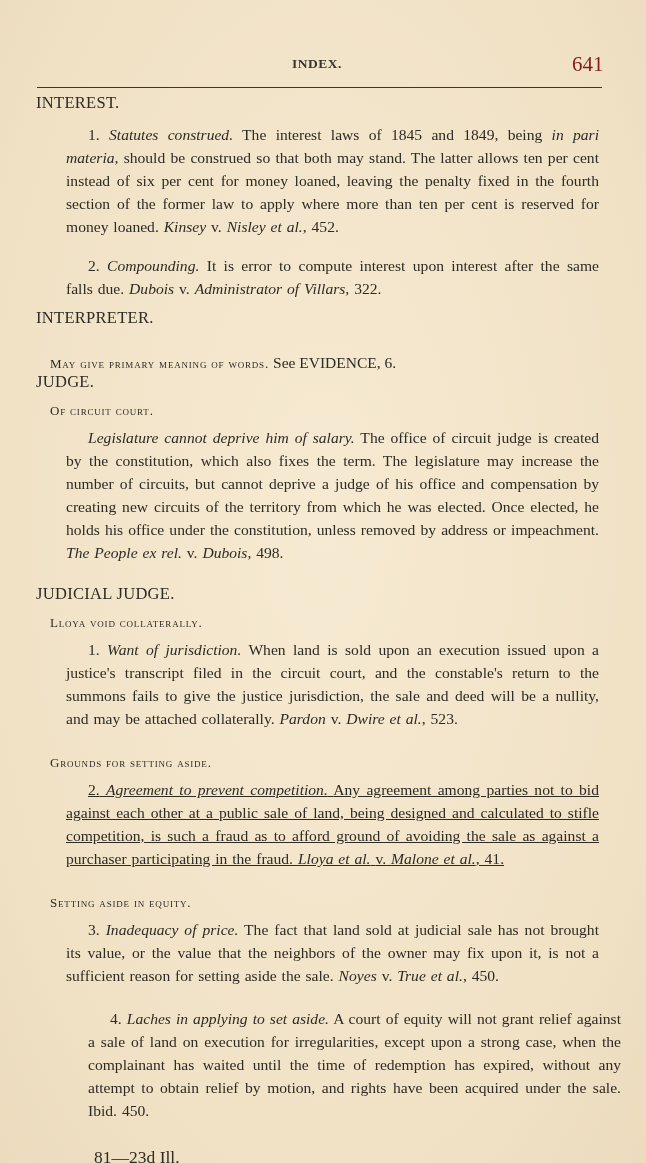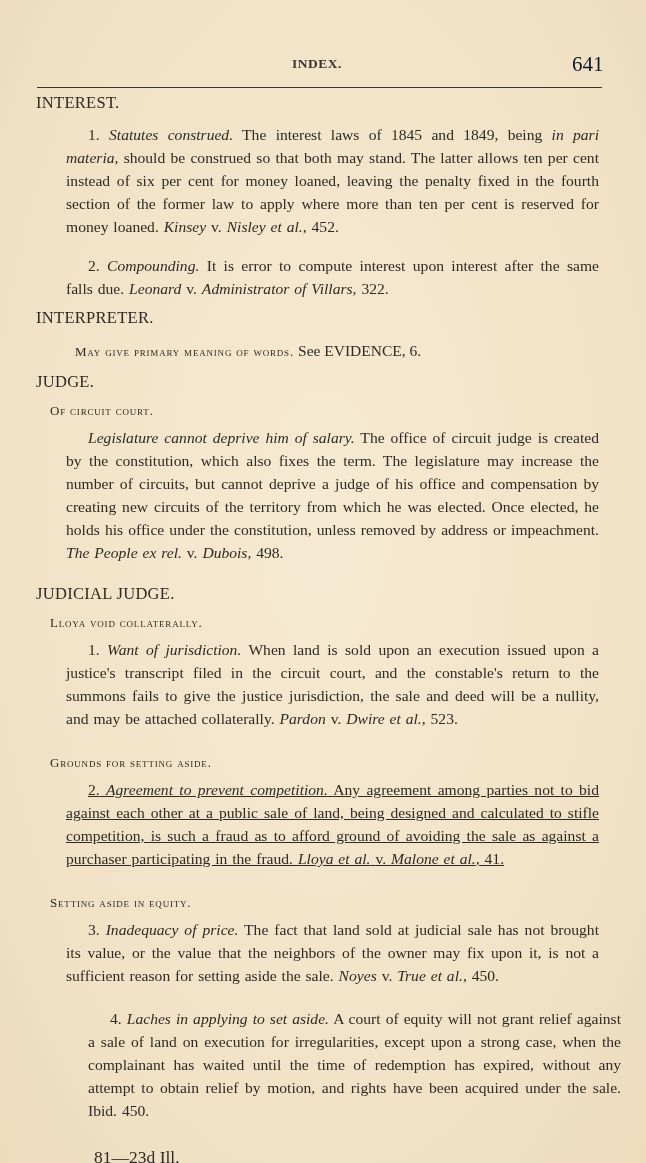--- a/index.html
+++ b/index.html
@@ -7,21 +7,21 @@
     width:646px; height:1163px; overflow:hidden;
     background:#f3e6cc;
     background-image: radial-gradient(ellipse at 50% 45%, #f6ead2 0%, #f1e2c6 70%, #ecdbbd 100%);
     font-family:"DejaVu Serif","Liberation Serif",serif;
     color:#2e2a24;
     position:relative;
   }
   .page { position:absolute; left:0; top:0; width:520px; height:1163px; }
   .running-head { position:absolute; top:54px; left:0; width:646px; height:24px; }
   .head-title { position:absolute; left:292px; top:2px; font-size:13.5px; letter-spacing:0.5px; font-family:"Liberation Serif",serif; font-weight:bold; color:#3a352d;}
-  .head-page { position:absolute; left:572px; top:-2px; font-size:21px; font-family:"Liberation Serif",serif; color:#0f172a;}
+  .head-page { position:absolute; left:572px; top:-2px; font-size:21px; font-family:"Liberation Serif",serif; color:#7f1d1d;}
   .rule { position:absolute; top:87px; left:37px; width:565px; height:0; border-top:1.6px solid #3a352d; }
   .content { position:absolute; left:0; top:90px; width:646px; font-family:"Liberation Serif",serif; font-size:15.6px; }
   .heading { position:absolute; left:36px; font-size:16.5px; letter-spacing:0.3px; }
   .sub { position:absolute; left:50px; font-size:13px; letter-spacing:0.8px; font-variant:small-caps; }
   .para { position:absolute; left:66px; width:533px; line-height:23px; text-align:justify; word-spacing:1px;}
   .para .first { display:block; text-indent:22px; }
   .it { font-style:italic; }
   .footer-sig { position:absolute; left:94px; font-size:17.5px; font-family:"Liberation Serif",serif; }
 </style>
 </head>
@@ -37,25 +37,25 @@
 
   <div class="content">
 
     <div class="heading" style="top:3px;">INTEREST.</div>
 
     <div class="para" style="top:33px;">
       <span class="first"><span>1.</span> <span class="it">Statutes construed.</span> <span>The interest laws of 1845 and 1849, being </span><span class="it">in pari materia,</span><span> should be construed so that both may stand. The latter allows ten per cent instead of six per cent for money loaned, leaving the penalty fixed in the fourth section of the former law to apply where more than ten per cent is reserved for money loaned.</span> <span class="it">Kinsey</span> <span>v.</span> <span class="it">Nisley et al.</span><span>, 452.</span></span>
     </div>
 
     <div class="para" style="top:164px;">
-      <span class="first"><span>2.</span> <span class="it">Compounding.</span> <span>It is error to compute interest upon interest after the same falls due.</span> <span class="it">Leonard</span> <span>v.</span> <span class="it">Administrator of Villars,</span><span> 322.</span></span>
+      <span class="first"><span>2.</span> <span class="it">Compounding.</span> <span>It is error to compute interest upon interest after the same falls due.</span> <span class="it">Dubois</span> <span>v.</span> <span class="it">Administrator of Villars,</span><span> 322.</span></span>
     </div>
 
     <div class="heading" style="top:218px;">INTERPRETER.</div>
-    <div class="sub" style="top:252px;margin-left:25px;">
+    <div class="sub" style="top:264px;">
       <span>May give primary meaning of words.</span>
       <span style="font-variant:normal;font-size:15.5px;letter-spacing:0;">See EVIDENCE, 6.</span>
     </div>
 
     <div class="heading" style="top:282px;">JUDGE.</div>
     <div class="sub" style="top:313px;">Of circuit court.</div>
     <div class="para" style="top:336px;">
       <span class="first"><span class="it">Legislature cannot deprive him of salary.</span> <span>The office of circuit judge is created by the constitution, which also fixes the term. The legislature may increase the number of circuits, but cannot deprive a judge of his office and compensation by creating new circuits of the territory from which he was elected. Once elected, he holds his office under the constitution, unless removed by address or impeachment.</span> <span class="it">The People ex rel.</span> <span>v.</span> <span class="it">Dubois,</span><span> 498.</span></span>
     </div>
 

